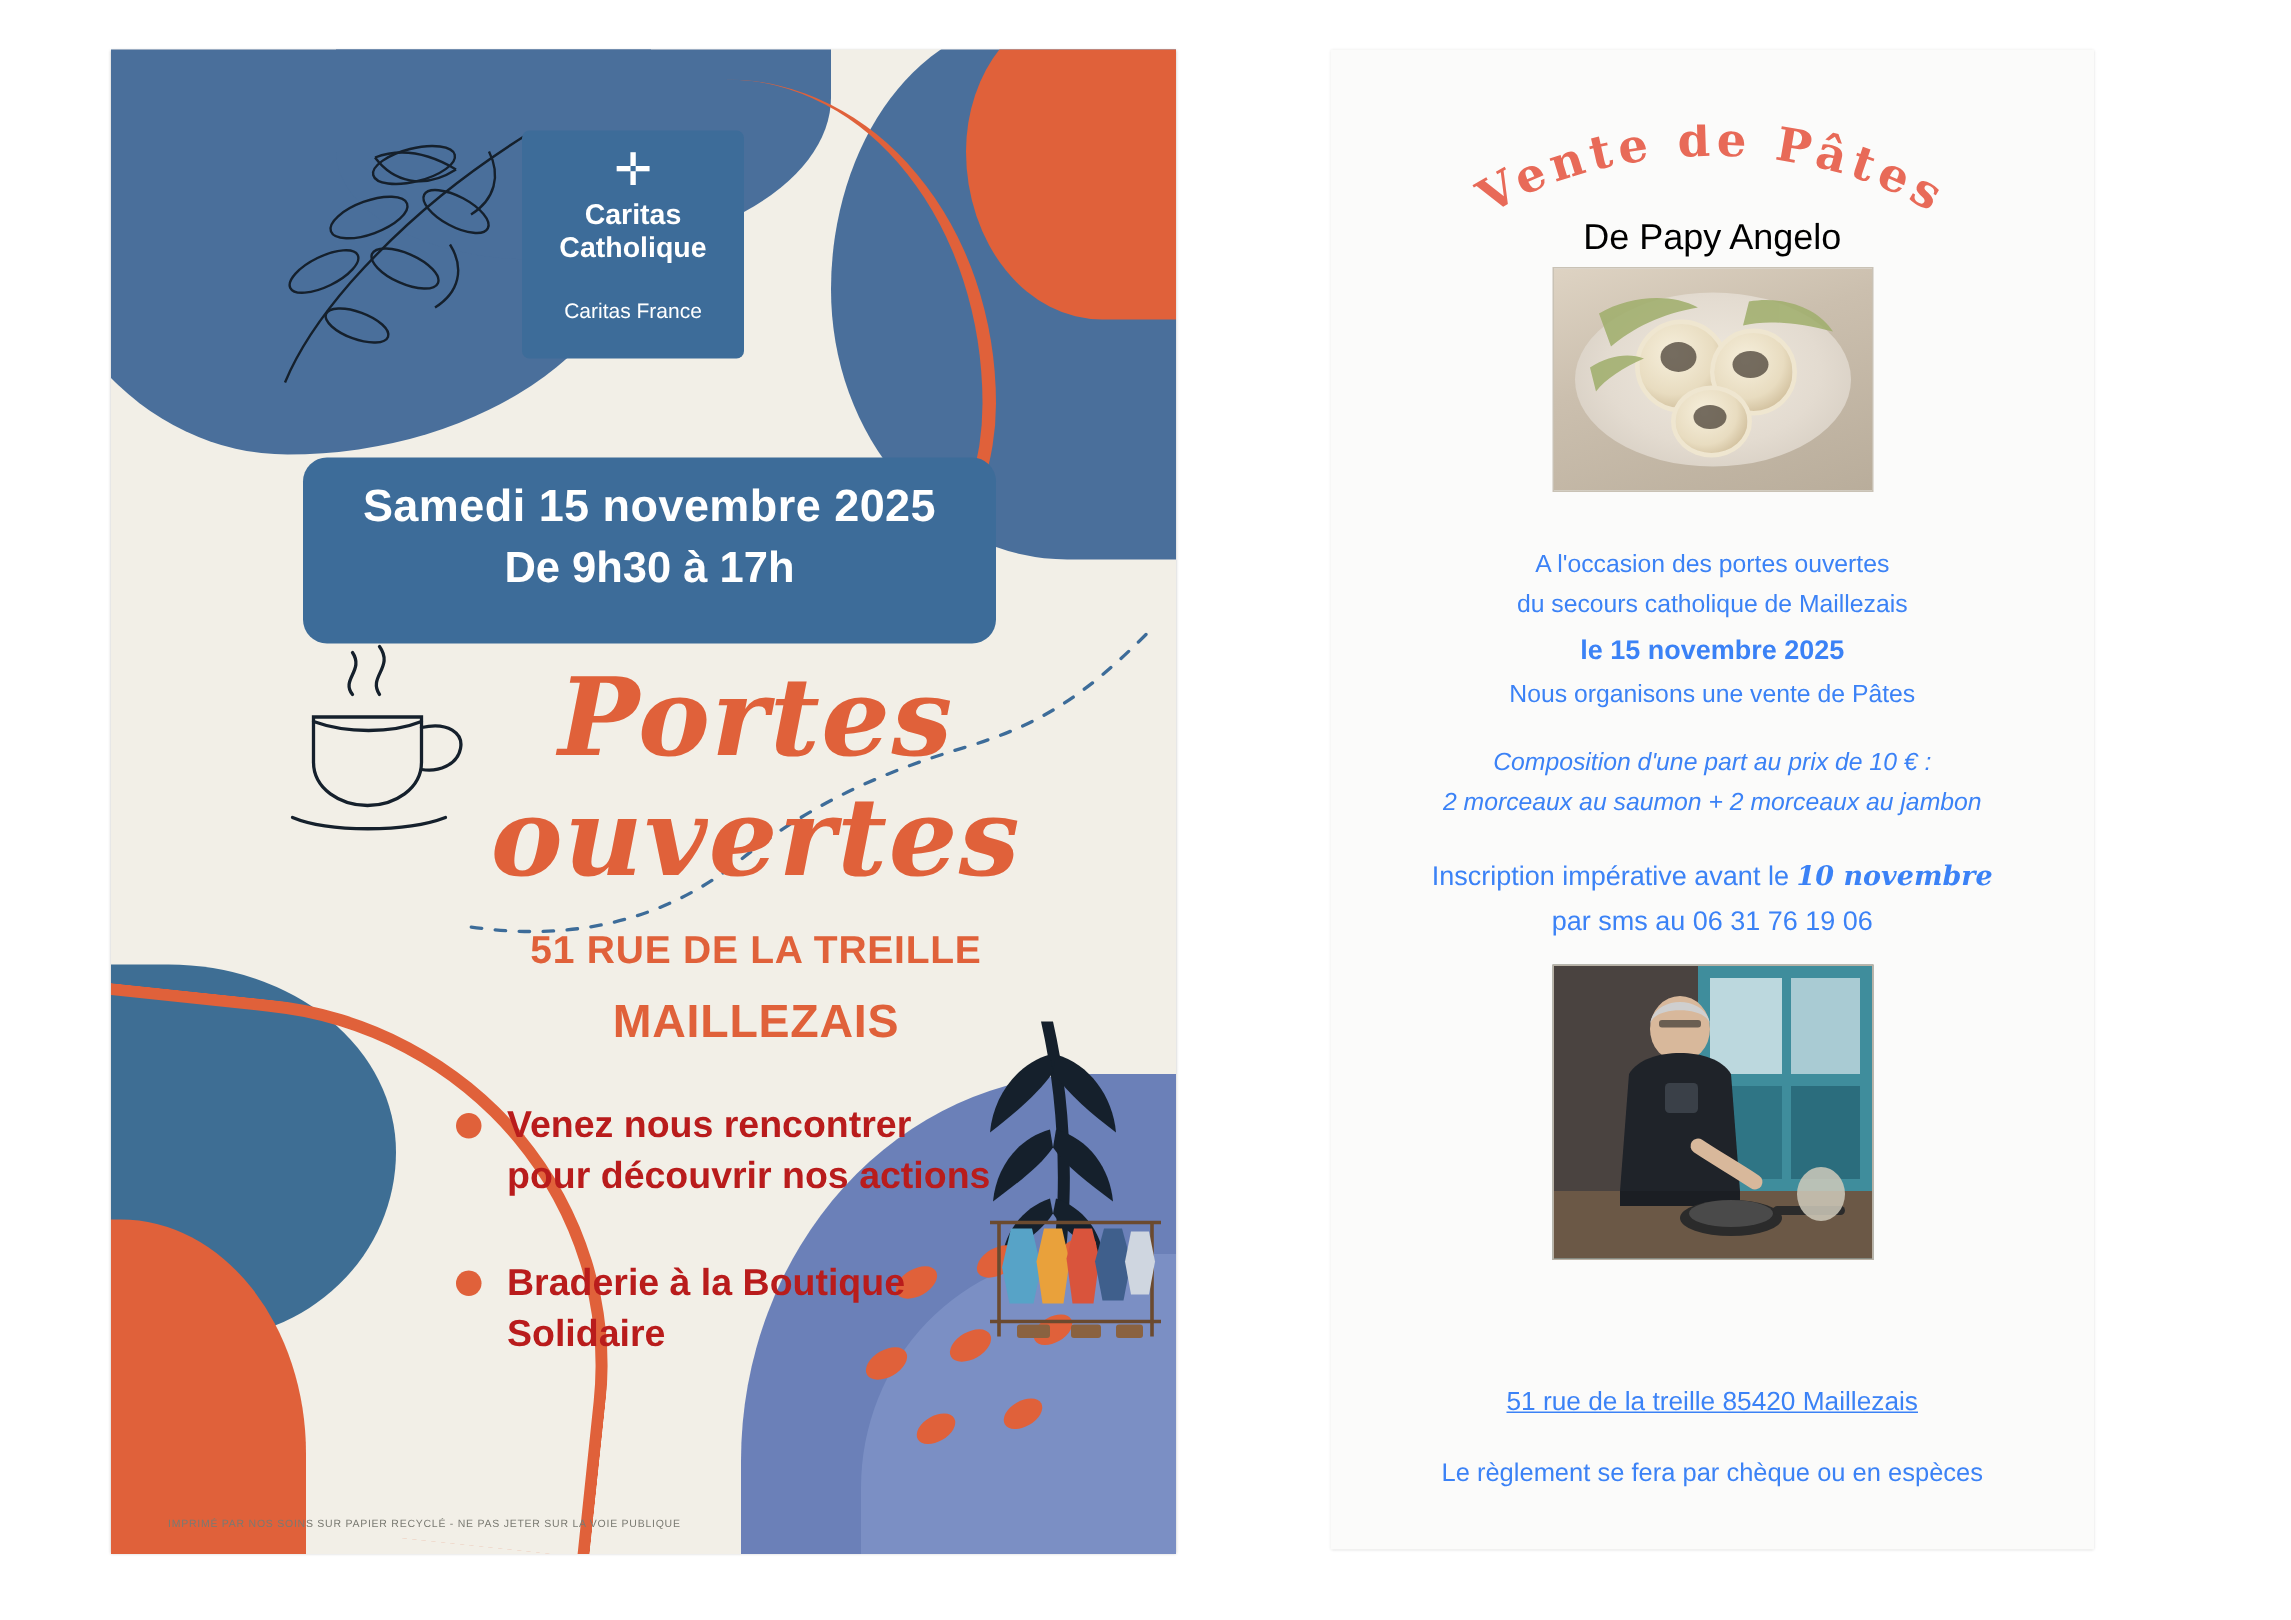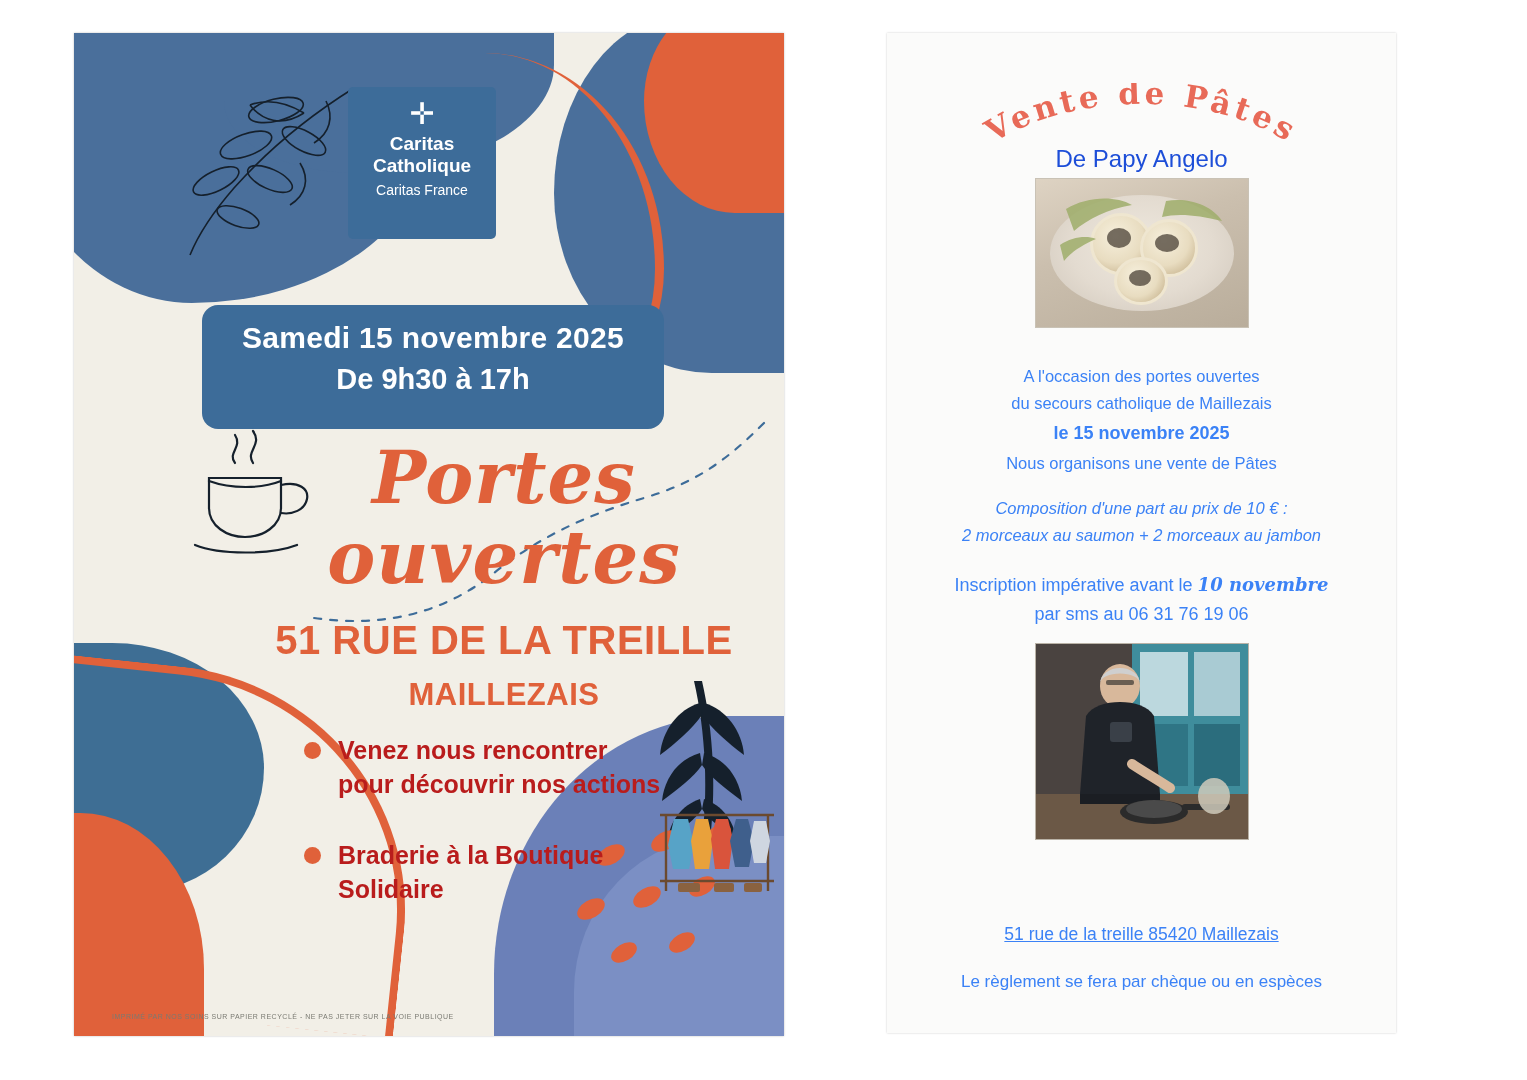--- a/index.html
+++ b/index.html
@@ -105,21 +105,21 @@
     background: #3d6c99;
     border-radius: 5px;
     color: #ffffff;
     text-align: center;
     padding-top: 10px;
     box-sizing: border-box;
   }
   #sc-logo .cross { font-size: 30px; line-height: 34px; }
   #sc-logo .l1 { font-size: 19px; font-weight: bold; line-height: 22px; margin-top: 2px; }
   #sc-logo .l2 { font-size: 19px; font-weight: bold; line-height: 22px; }
-  #sc-logo .l3 { font-size: 14px; line-height: 20px; margin-top: 3px; }
+  #sc-logo .l3 { font-size: 14px; line-height: 20px; margin-top: 20px; }
 
   
   #date-banner {
     position: absolute;
     left: 128px; top: 272px;
     width: 462px; height: 124px;
     background: #3d6c99;
     border-radius: 16px;
     color: #fff;
     text-align: center;
@@ -144,21 +144,21 @@
   #title-block .t2 { font-size: 72px; line-height: 80px; letter-spacing: 1px; }
 
   #address-block {
     position: absolute;
     left: 180px; top: 585px;
     width: 500px;
     text-align: center;
     color: #e0613a;
     font-weight: bold;
   }
-  #address-block .a1 { font-size: 40px; letter-spacing: .5px; }
+  #address-block .a1 { font-size: 26px; letter-spacing: .5px; }
   #address-block .a2 { font-size: 31px; margin-top: 14px; letter-spacing: .5px; }
 
   
   .bullet-row {
     position: absolute;
     color: #b91c1c;
     font-weight: bold;
     font-size: 25px;
     line-height: 34px;
   }
@@ -228,21 +228,21 @@
     fill: #e86a58;
     letter-spacing: 4px;
   }
 
   #subtitle-papy {
     position: absolute;
     left: 0; top: 112px;
     width: 509px;
     text-align: center;
     font-size: 24px;
-    color: #1d4ed8;
+    color: #000000;
   }
 
   #photo-pates {
     position: absolute;
     left: 148px; top: 145px;
     width: 212px; height: 148px;
     border: 1px solid #c9c2b5;
     background: linear-gradient(160deg, #ded3c3 0%, #cbbfae 40%, #b9ad9b 100%);
     overflow: hidden;
   }

